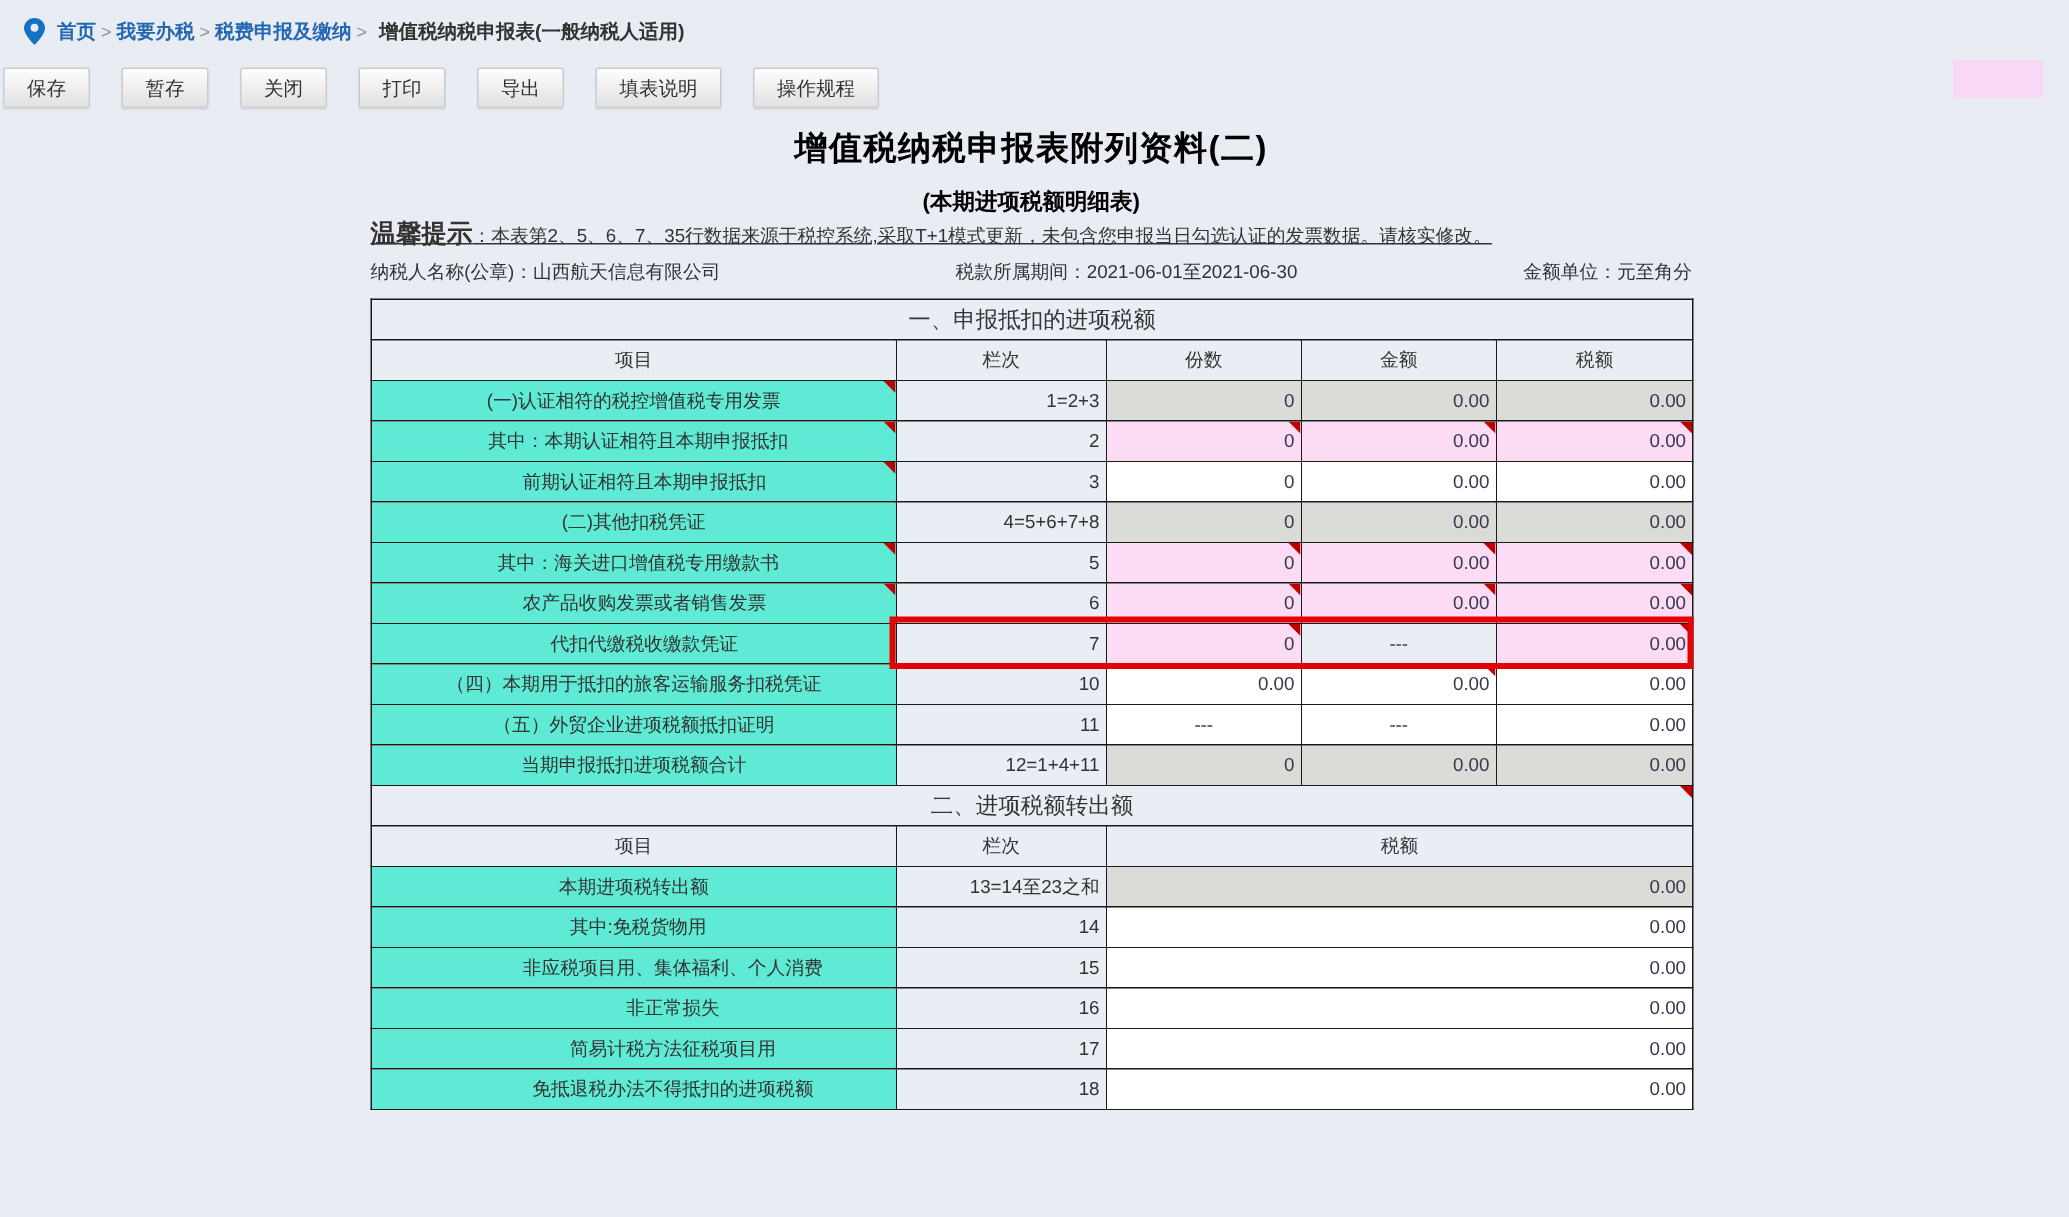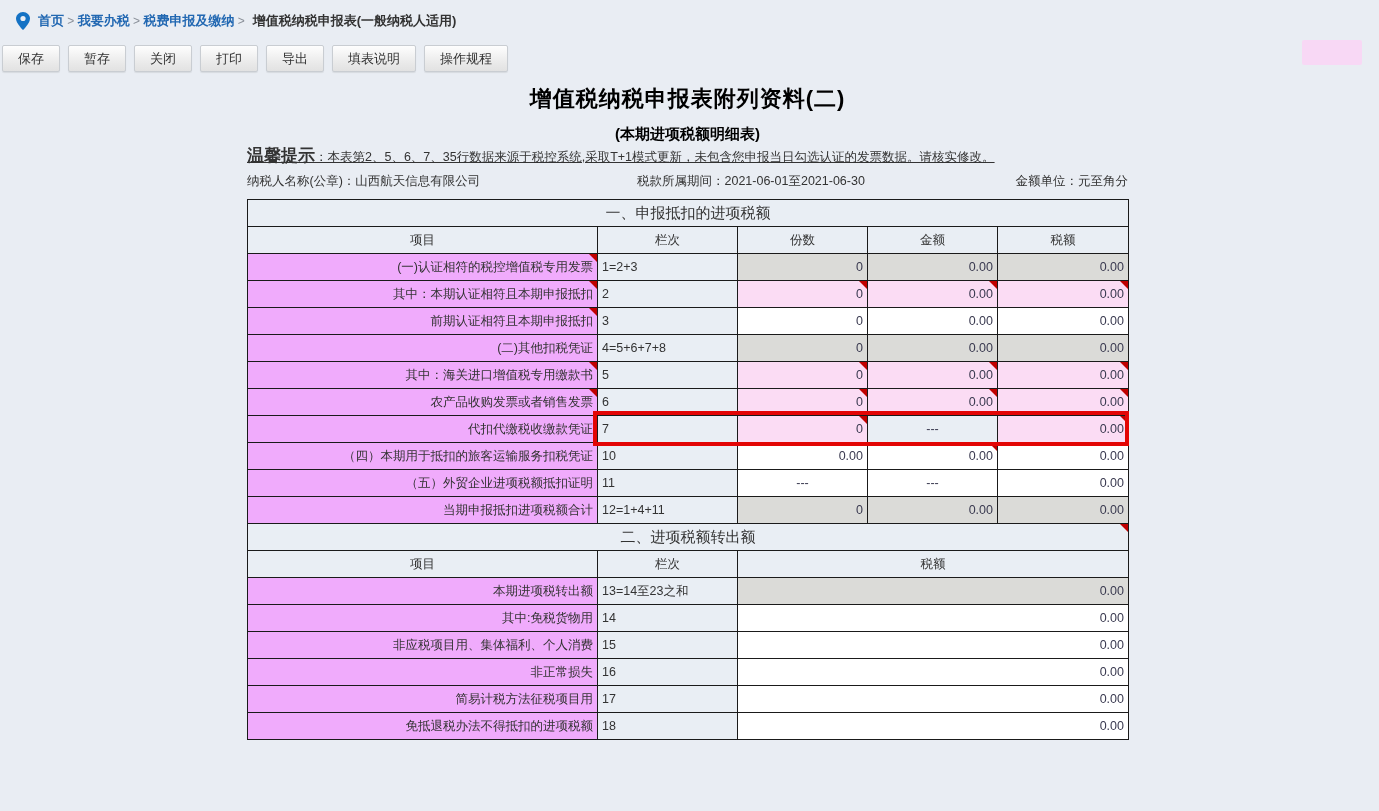--- a/index.html
+++ b/index.html
@@ -9,21 +9,21 @@
 
   
   .crumbbar { position:absolute; left:0; top:0; width:100%; height:40px; }
   .crumb-inner { display:flex; align-items:flex-start; gap:8px; padding:12px 0 0 16px; font-size:13px; }
   .pin { width:14px; height:18px; flex:0 0 auto; }
   .crumb-link { color:#2268b2; text-decoration:none; cursor:pointer; font-weight:bold; }
   .crumb-sep { color:#8a9099; font-size:12px; }
   .crumb-current { color:#333;font-weight:bold; }
 
   
-  .toolbar { position:absolute; left:0; top:45px; display:flex; gap:8px; padding-left:2px; }
+  .toolbar { position:absolute; left:0; top:45px; display:flex; gap:21px; padding-left:2px; }
   .tbtn { height:27px; padding:0 15px; font-size:13px; color:#333;
     background:linear-gradient(#fefefe,#e9e9e9 70%,#e2e2e2);
     border:1px solid #c9cdd2; border-radius:2px; cursor:pointer;
     box-shadow:0 1px 1px rgba(0,0,0,.08); white-space:nowrap;
     font-family:inherit; }
 
   .pinkbox { position:absolute; right:17px; top:40px; width:60px; height:25px;
     border-radius:2px; }
 
   
@@ -37,22 +37,22 @@
   .meta-period { width:345px; }
   .meta-unit { flex:1; text-align:right; }
 
   
   .tablewrap { position:absolute; left:247px; top:199px; width:881px; }
   table { border-collapse:collapse; table-layout:fixed; width:881px; }
   td { border:1px solid #1a1a1a; height:27px; font-size:12.5px; padding:0 4px;
        overflow:hidden; white-space:nowrap; position:relative; }
   .sechead { text-align:center; background:#e9eef4; font-size:15px; }
   .colhead { text-align:center; background:#e9eef4; }
-  .lblcell { background:#f0abfc; text-align:right; }
-  .lancell { background:#e9eef4; text-align:left;margin-top:40px; }
+  .lblcell { background:#5eead4; text-align:center; }
+  .lancell { background:#e9eef4; text-align:right;margin-top:40px; }
   .bg-gray { background:#dbdbd8; }
   .bg-pink { background:#fbdcf4; }
   .bg-white{ background:#ffffff; }
   .bg-lite { background:#e9eef4; }
   .num { text-align:right; color:#3a3a50; }
   .ctr { text-align:center; color:#3a3a50; }
   .mark::after { content:""; position:absolute; top:0; right:0; width:0; height:0;
     border-left:8px solid transparent; border-top:8px solid #c00000; }
 
   .hl-border { position:absolute; left:346px; top:212px; width:536px; height:35px;

